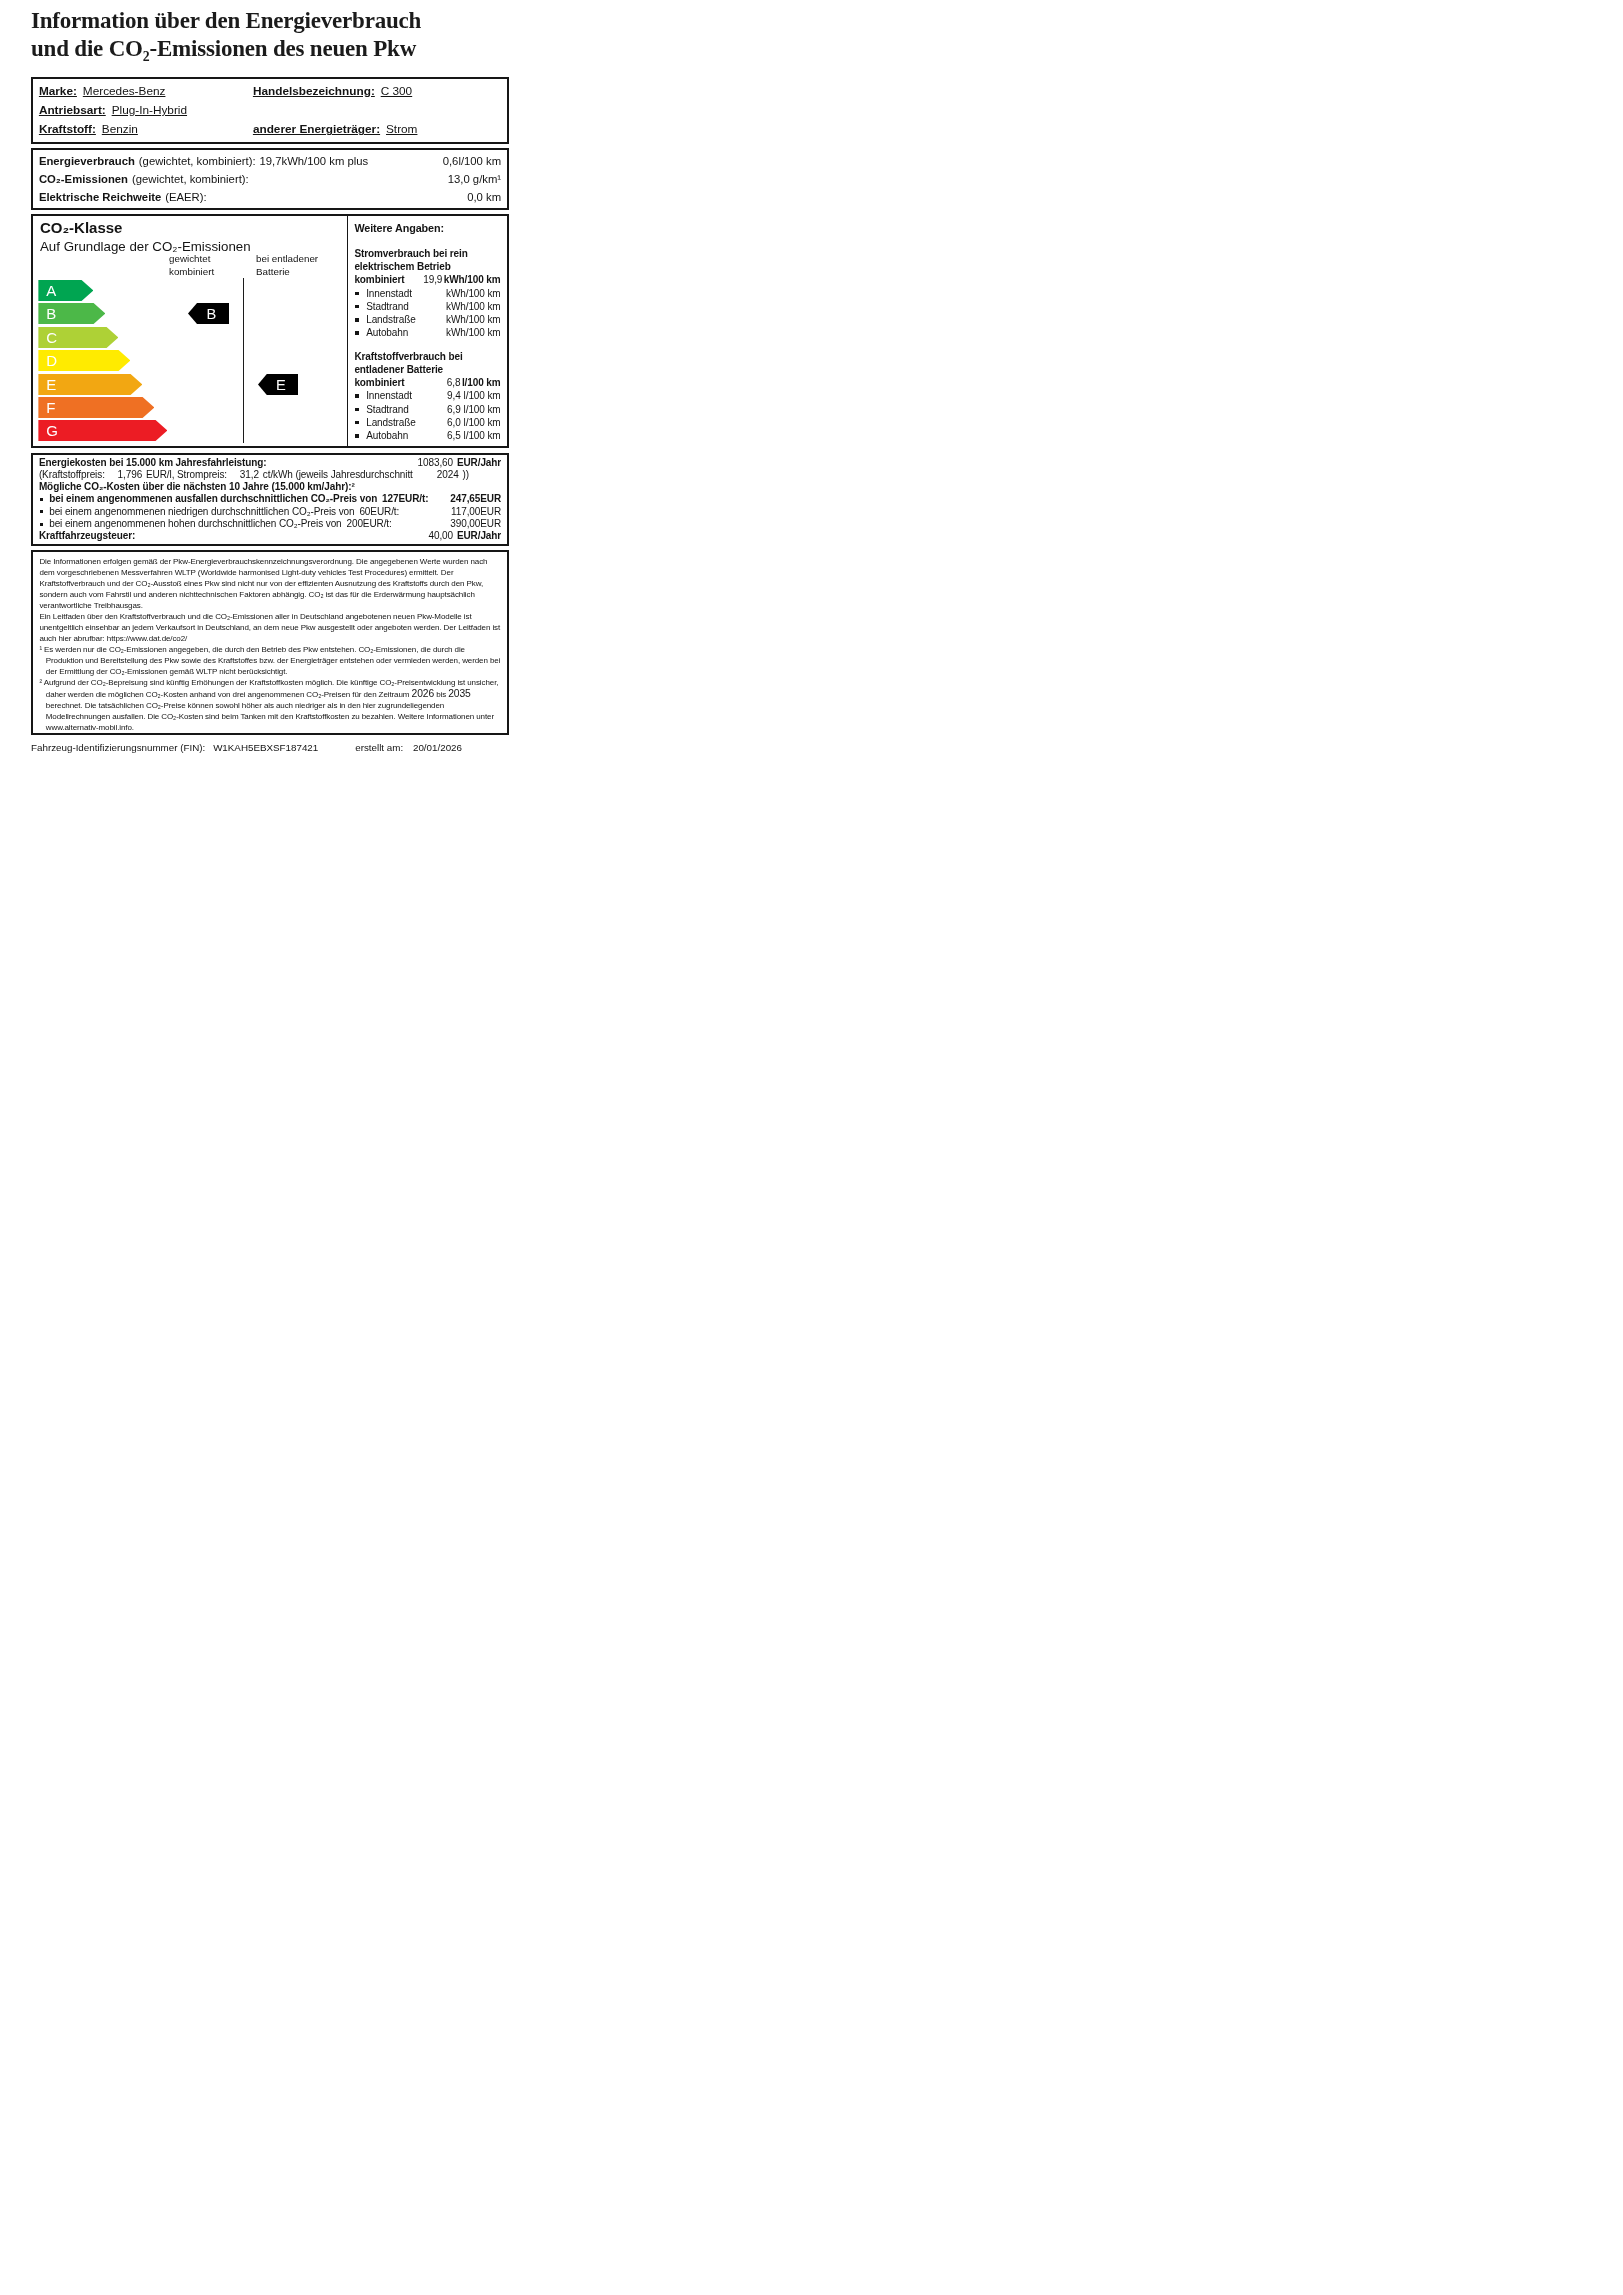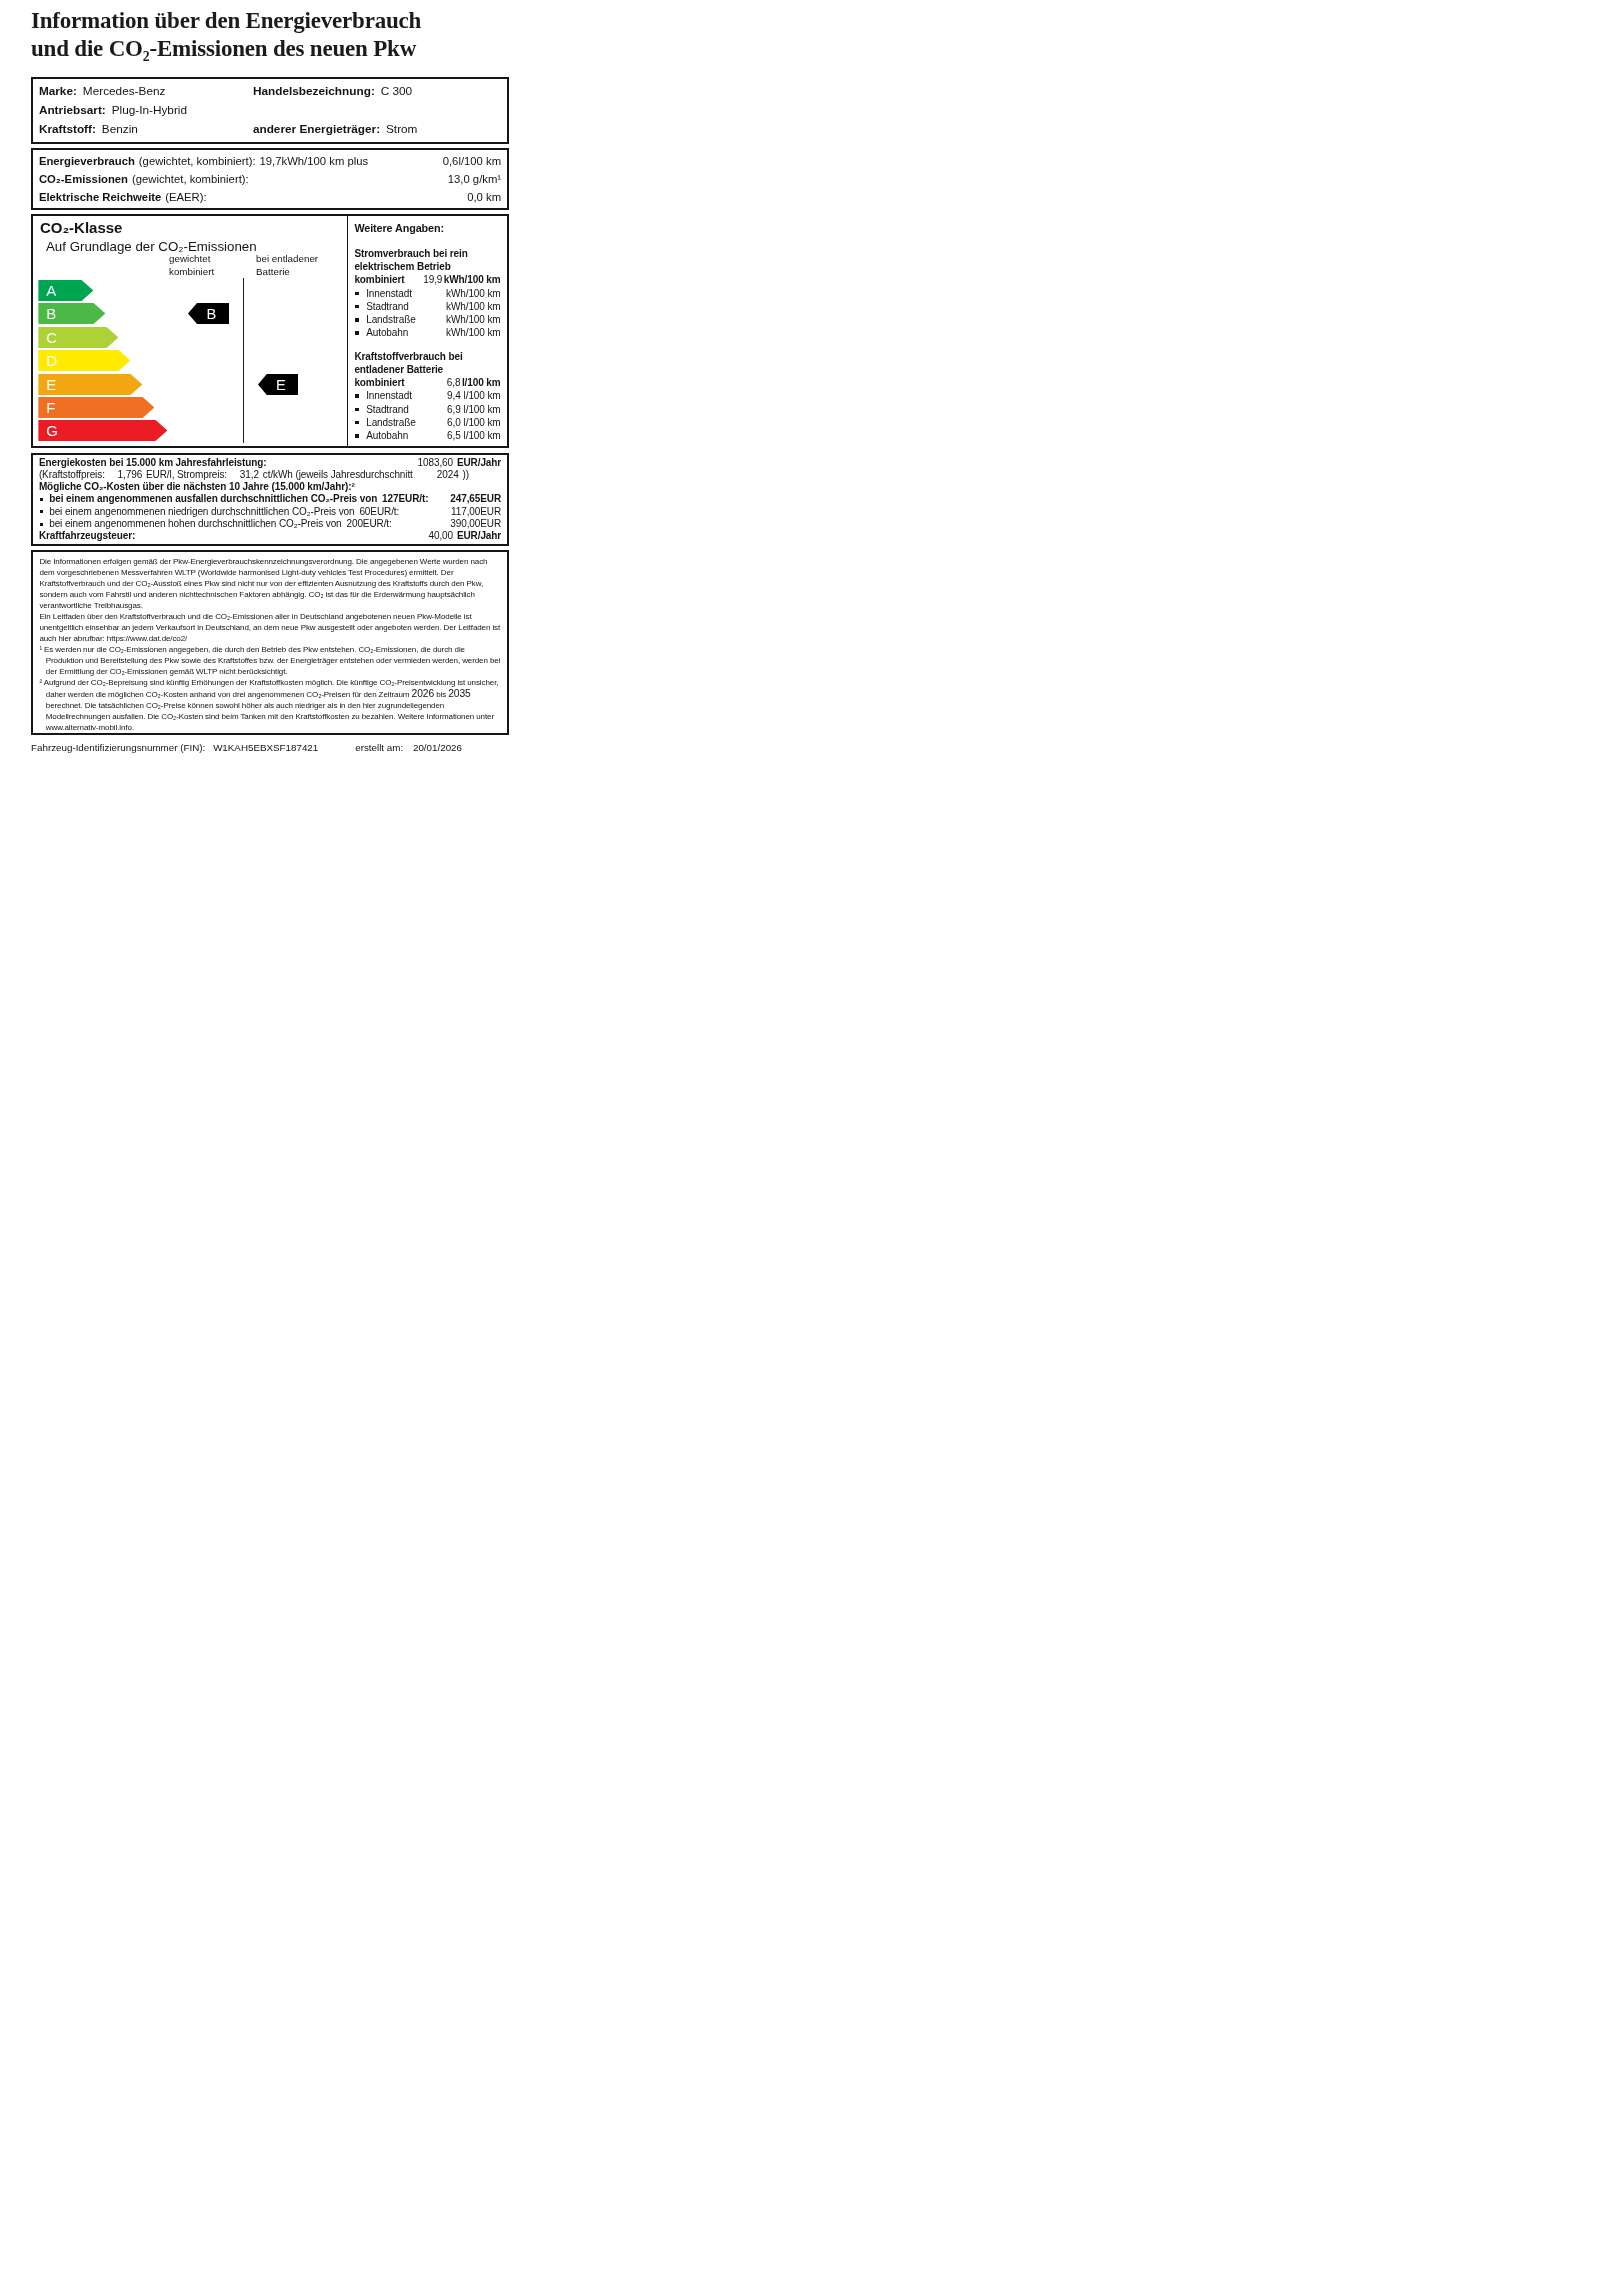--- a/index.html
+++ b/index.html
@@ -4,32 +4,32 @@
 <style>
   html,body{margin:0;padding:0;background:#ffffff;}
   .page{position:relative;width:541px;height:765px;background:#fff;
         font-family:"Liberation Sans","DejaVu Sans",sans-serif;color:#141414;overflow:hidden;}
   .title{position:absolute;left:31px;top:6.9px;
          font-family:"Liberation Serif","DejaVu Serif",serif;font-weight:700;
          font-size:23px;line-height:28px;letter-spacing:-0.2px;color:#1b1b1b;}
   .box{position:absolute;left:31px;width:478px;border:2px solid #161616;background:#fff;box-sizing:border-box;}
   .bold{font-weight:700;}
   
-  .box1{top:77px;height:67px;padding:2.5px 5.9px;display:flex;flex-direction:column;justify-content:space-around;}
+  .box1{top:77px;height:67px;padding:2.5px 5.9px;display:flex;flex-direction:column;justify-content:space-around;text-decoration:underline;}
   .b1row{display:grid;grid-template-columns:214px 1fr;font-size:11.8px;line-height:16.7px;}
   .lbl{font-weight:700;margin-right:5.9px;}
   
   .box2{top:148px;height:62px;padding:2.5px 5.9px;display:flex;flex-direction:column;justify-content:space-around;font-size:11.3px;}
   .b2row{display:flex;align-items:baseline;white-space:nowrap;}
   .b2right{margin-left:auto;}
   .vnum{margin-left:3.9px;}
   
   .box3{top:214px;height:234px;}
   .co2-heading{position:absolute;left:6.9px;top:2.9px;font-size:15px;font-weight:700;}
-  .co2-sub{position:absolute;left:13px;top:23px;font-size:13.3px;}
+  .co2-sub{position:absolute;left:7px;top:23px;font-size:13.3px;}
   .colhead{position:absolute;font-size:9.8px;line-height:13.3px;}
   .colhead1{left:136px;top:36px;}
   .colhead2{left:223px;top:36px;}
   .divider{position:absolute;left:210px;top:62px;width:1px;height:165px;background:#1c1c1c;}
   .arrow{position:absolute;left:5.4px;height:21px;display:flex;align-items:center;
          clip-path:polygon(0 0,calc(100% - 11.8px) 0,100% 50%,calc(100% - 11.8px) 100%,0 100%);}
   .arrow .al{color:#fff;font-size:15px;margin-left:7.9px;font-weight:400;}
   .marker{position:absolute;height:21px;background:#000;display:flex;align-items:center;justify-content:center;
           clip-path:polygon(0 50%,22% 0,100% 0,100% 100%,22% 100%);}
   .marker .ml{color:#fff;font-size:14.7px;padding-left:5.9px;}

